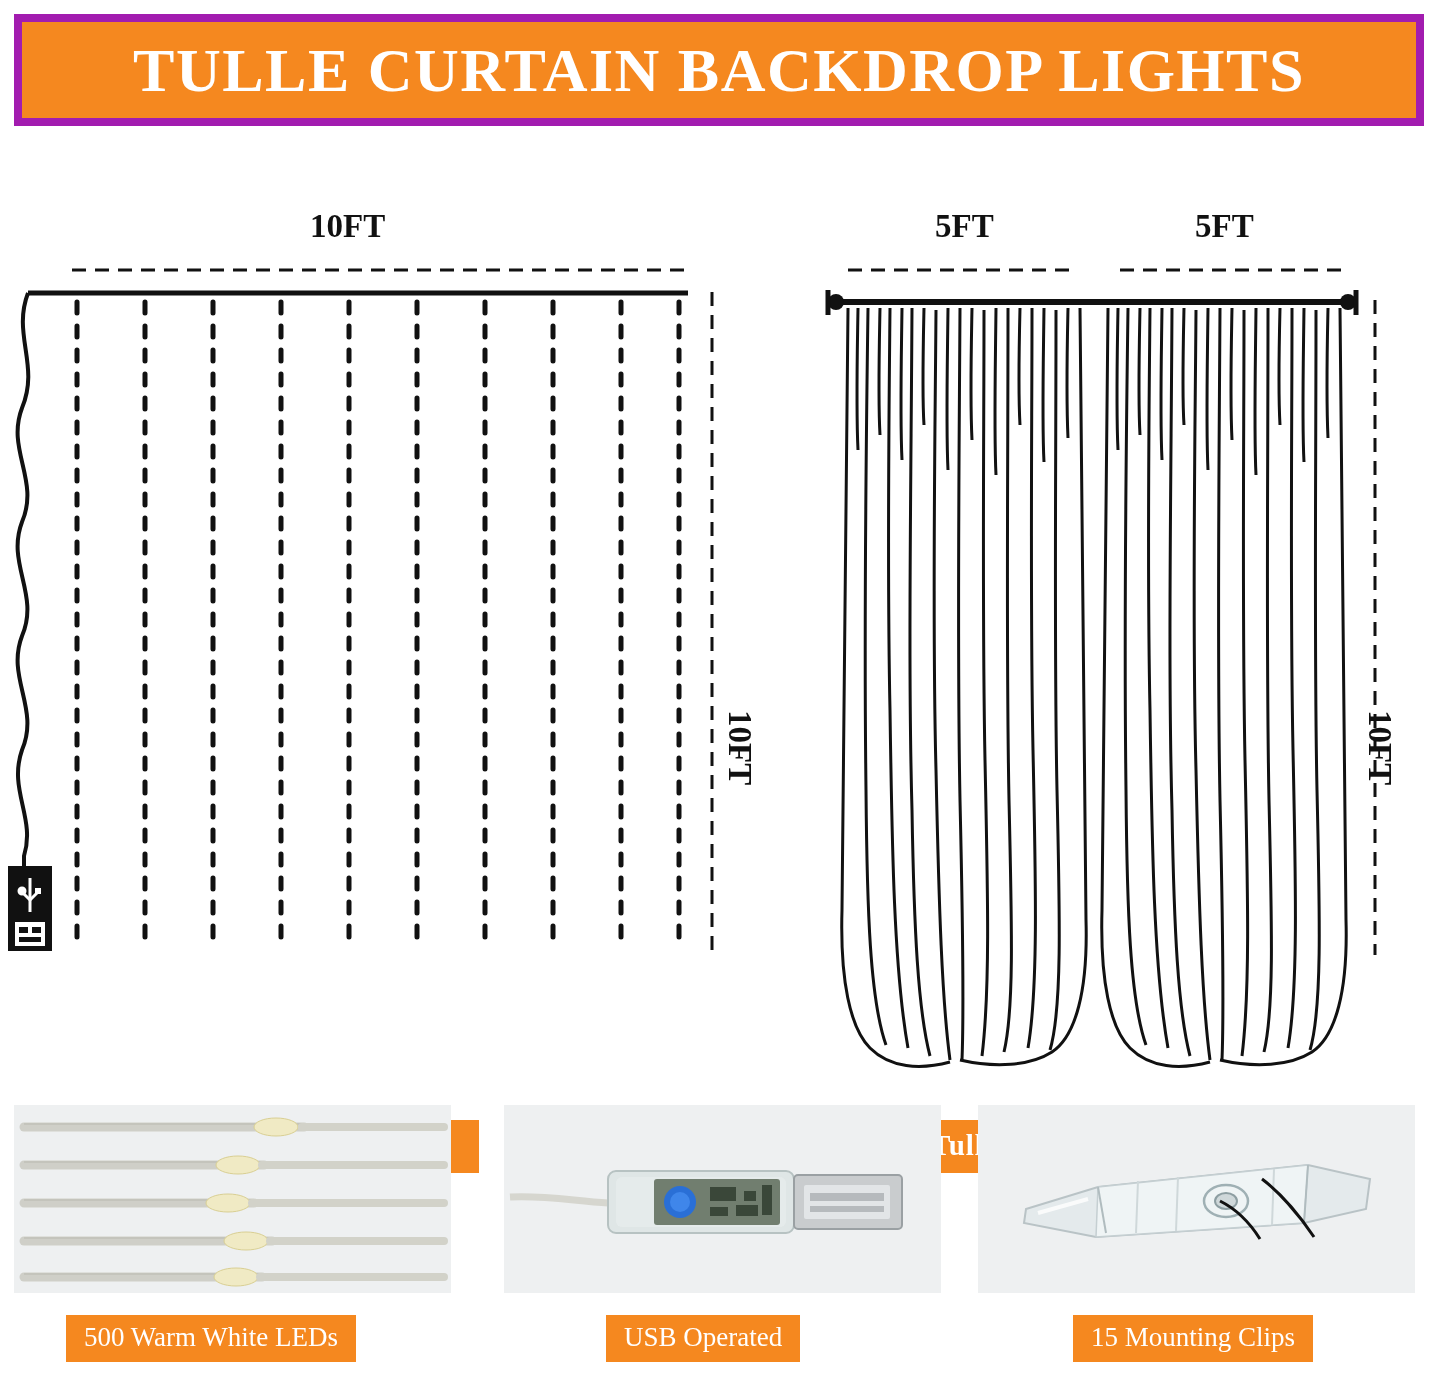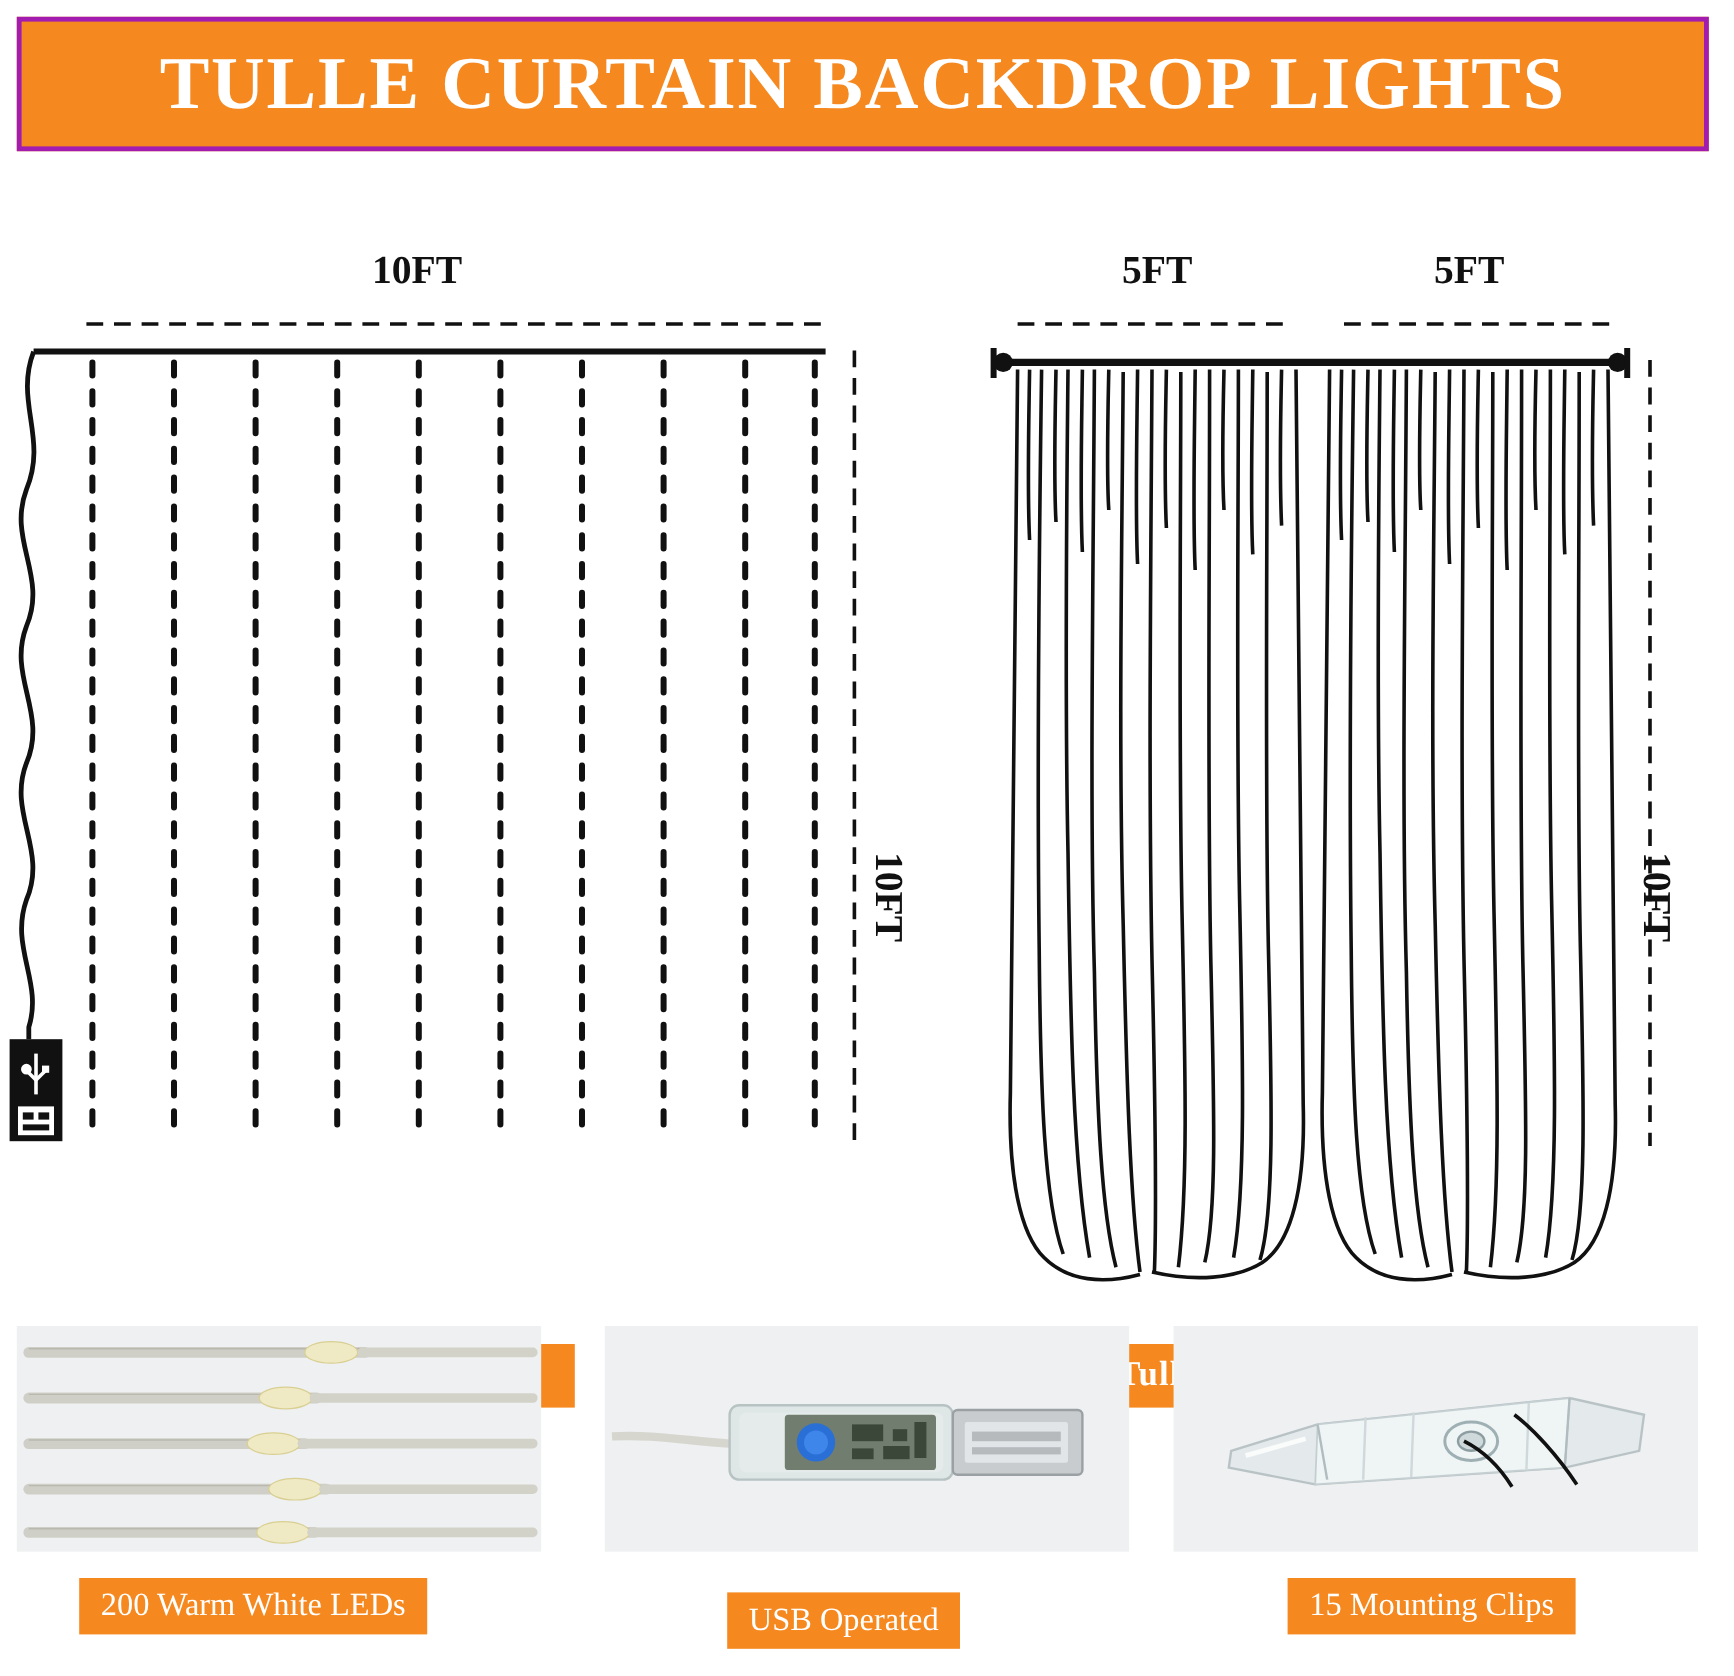--- a/index.html
+++ b/index.html
@@ -22,21 +22,21 @@
 
   
   .banner {
     position: absolute;
     left: 14px;
     top: 14px;
     width: 1410px;
     height: 112px;
     background: #f5881f;
     box-sizing: border-box;
-    border: 4px solid #a21caf;
+    border: 8px solid #a21caf;
     display: flex;
     align-items: center;
     justify-content: center;
   }
   .banner-title {
     color: #ffffff;
     font-size: 62px;
     font-weight: bold;
     letter-spacing: 1.5px;
     font-family: "Liberation Serif", serif;
@@ -116,21 +116,21 @@
     font-size: 27px;
     font-family: "Liberation Serif", serif;
     padding: 7px 18px 9px 18px;
     white-space: nowrap;
   }
   .f1 { left: 14px; width: 437px; }
   .f1 .feature-img { width: 437px; height: 188px; }
   .f1 .feature-label { top: 210px; left: 52px; }
   .f2 { left: 504px; width: 437px; }
   .f2 .feature-img { width: 437px; height: 188px; }
-  .f2 .feature-label { top: 210px; left: 102px; margin-top: 12px; }
+  .f2 .feature-label { top: 210px; left: 102px; }
   .f3 { left: 978px; width: 437px; }
   .f3 .feature-img { width: 437px; height: 188px; }
   .f3 .feature-label { top: 210px; left: 95px; }
 
   svg { display: block; }
 </style>
 </head>
 <body>
 
 <div class="page">
@@ -299,21 +299,21 @@
           </g>
           <g stroke="#d2d2c9" stroke-width="8" stroke-linecap="round">
             <line x1="288" y1="22" x2="430" y2="22"></line>
             <line x1="248" y1="60" x2="430" y2="60"></line>
             <line x1="238" y1="98" x2="430" y2="98"></line>
             <line x1="256" y1="136" x2="430" y2="136"></line>
             <line x1="246" y1="172" x2="430" y2="172"></line>
           </g>
         </svg>
       </div>
-      <div class="feature-label">200 Warm White LEDs</div>
+      <div class="feature-label">500 Warm White LEDs</div>
     </div>
 
     <div class="feature f2">
       <div class="feature-img">
         <svg width="437" height="188" viewBox="0 0 437 188">
           <rect x="0" y="0" width="437" height="188" fill="#eef0f1"></rect>
 
           <path d="M6,92 C40,90 70,96 104,98" fill="none" stroke="#d6d6cf" stroke-width="7"></path>
 
           <rect x="104" y="66" width="186" height="62" rx="8" fill="#dfe6e6" stroke="#b7c2c2" stroke-width="2"></rect>

